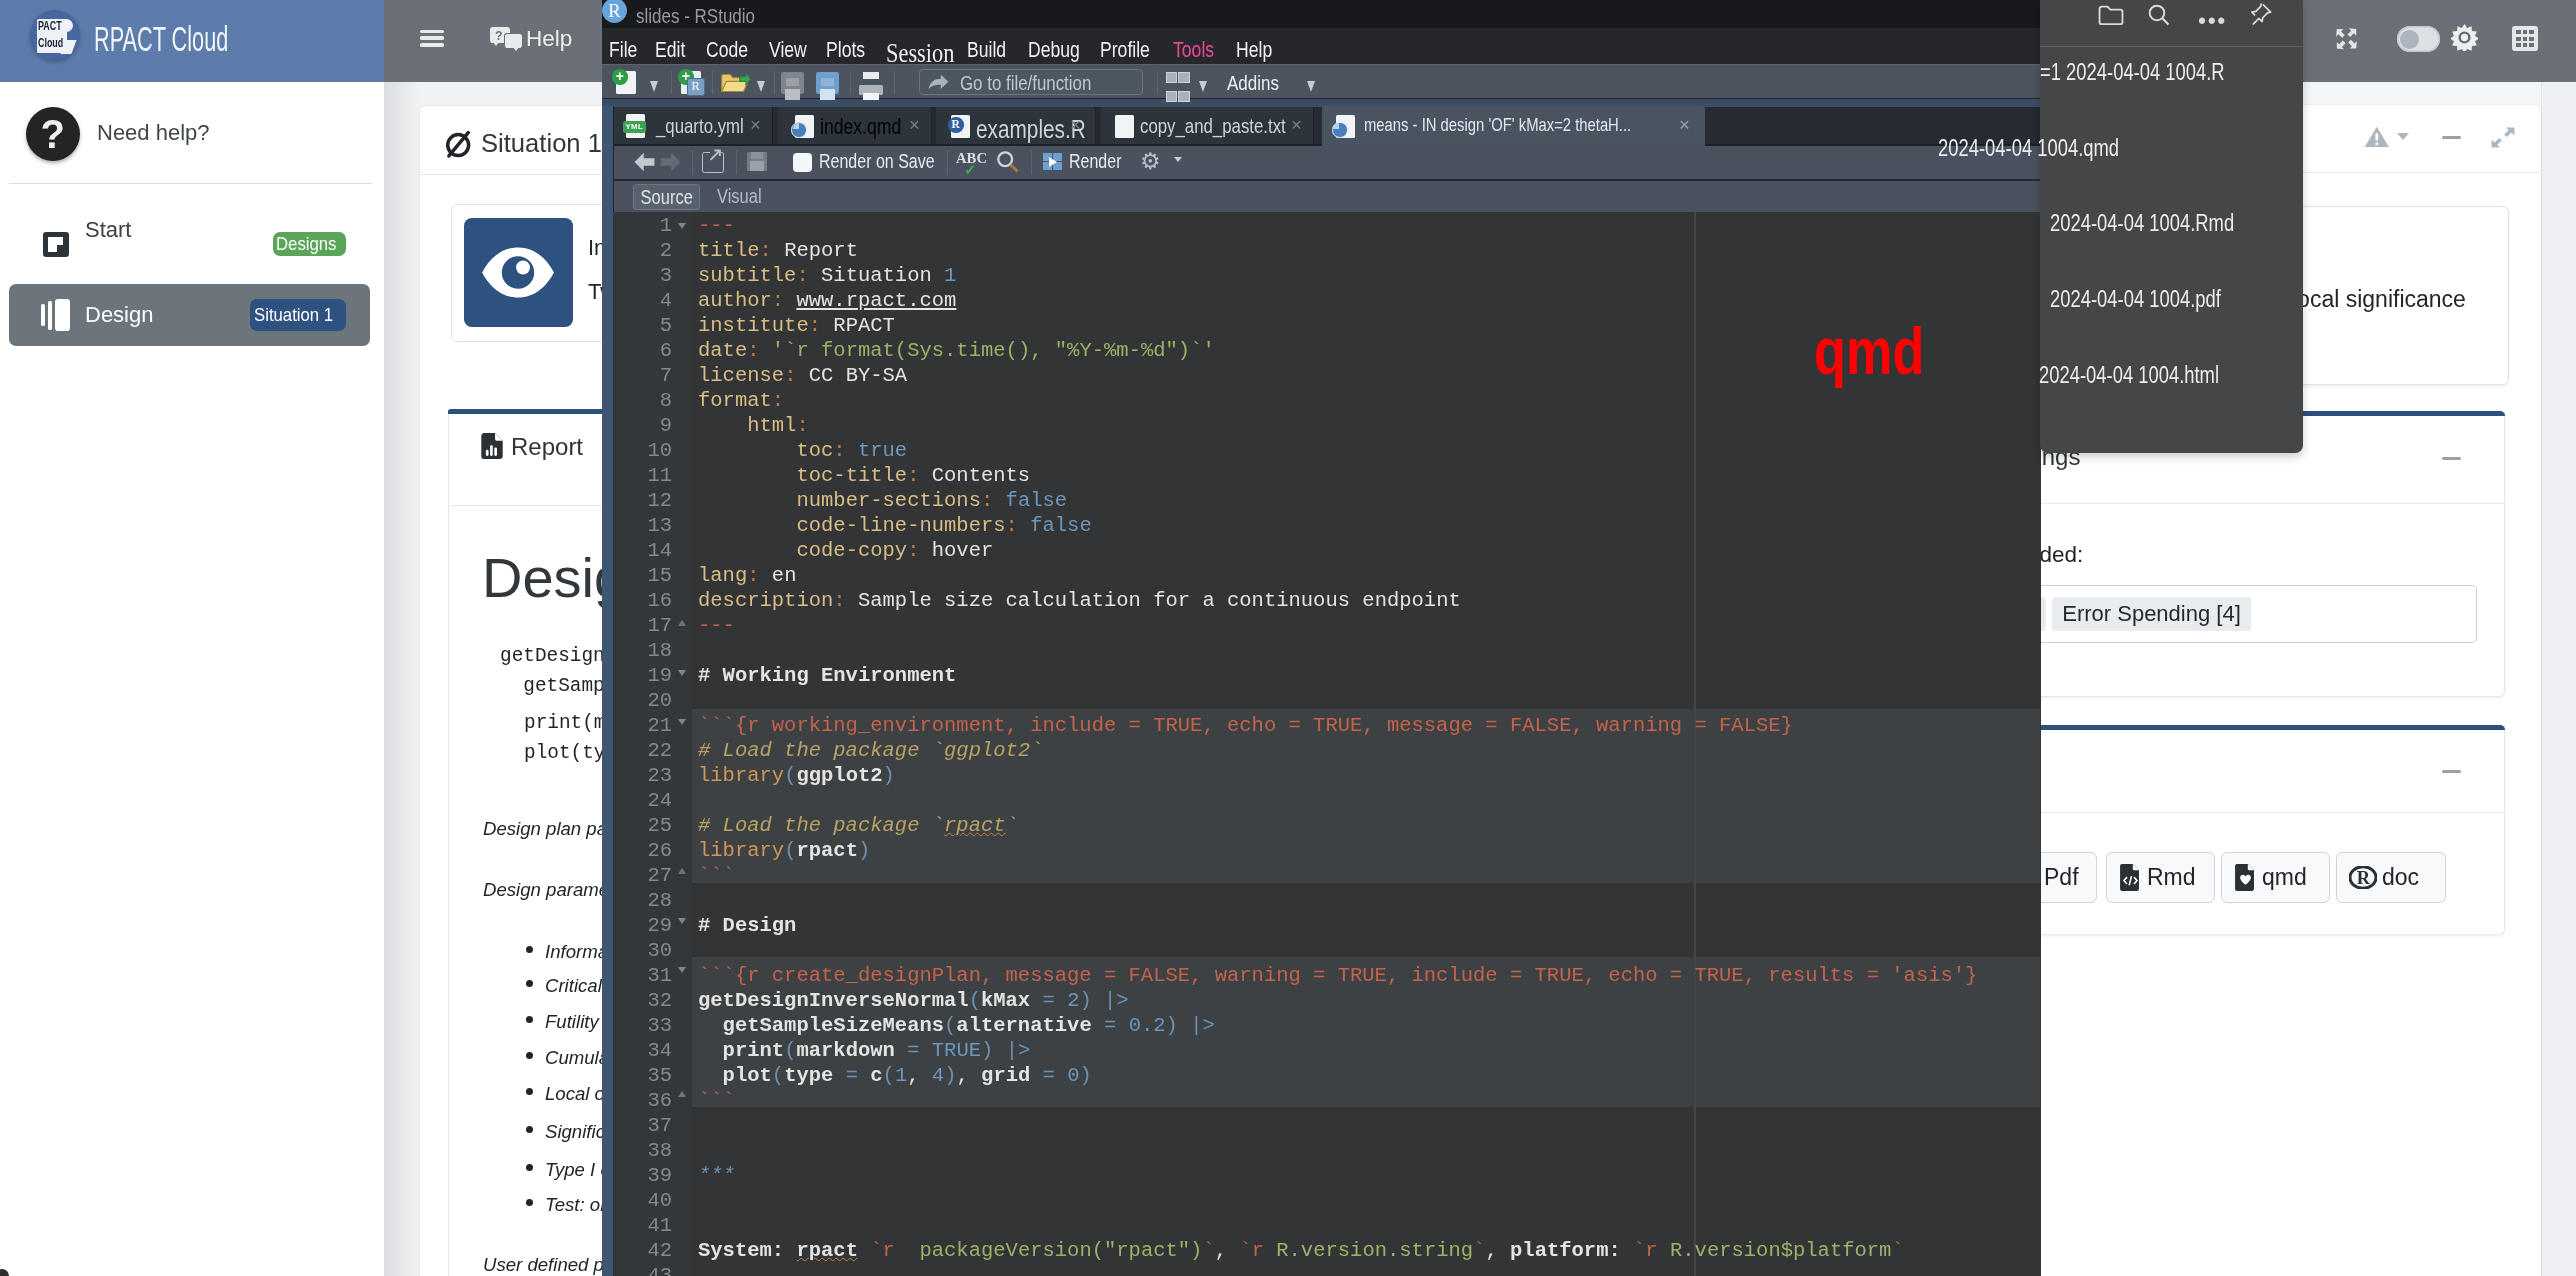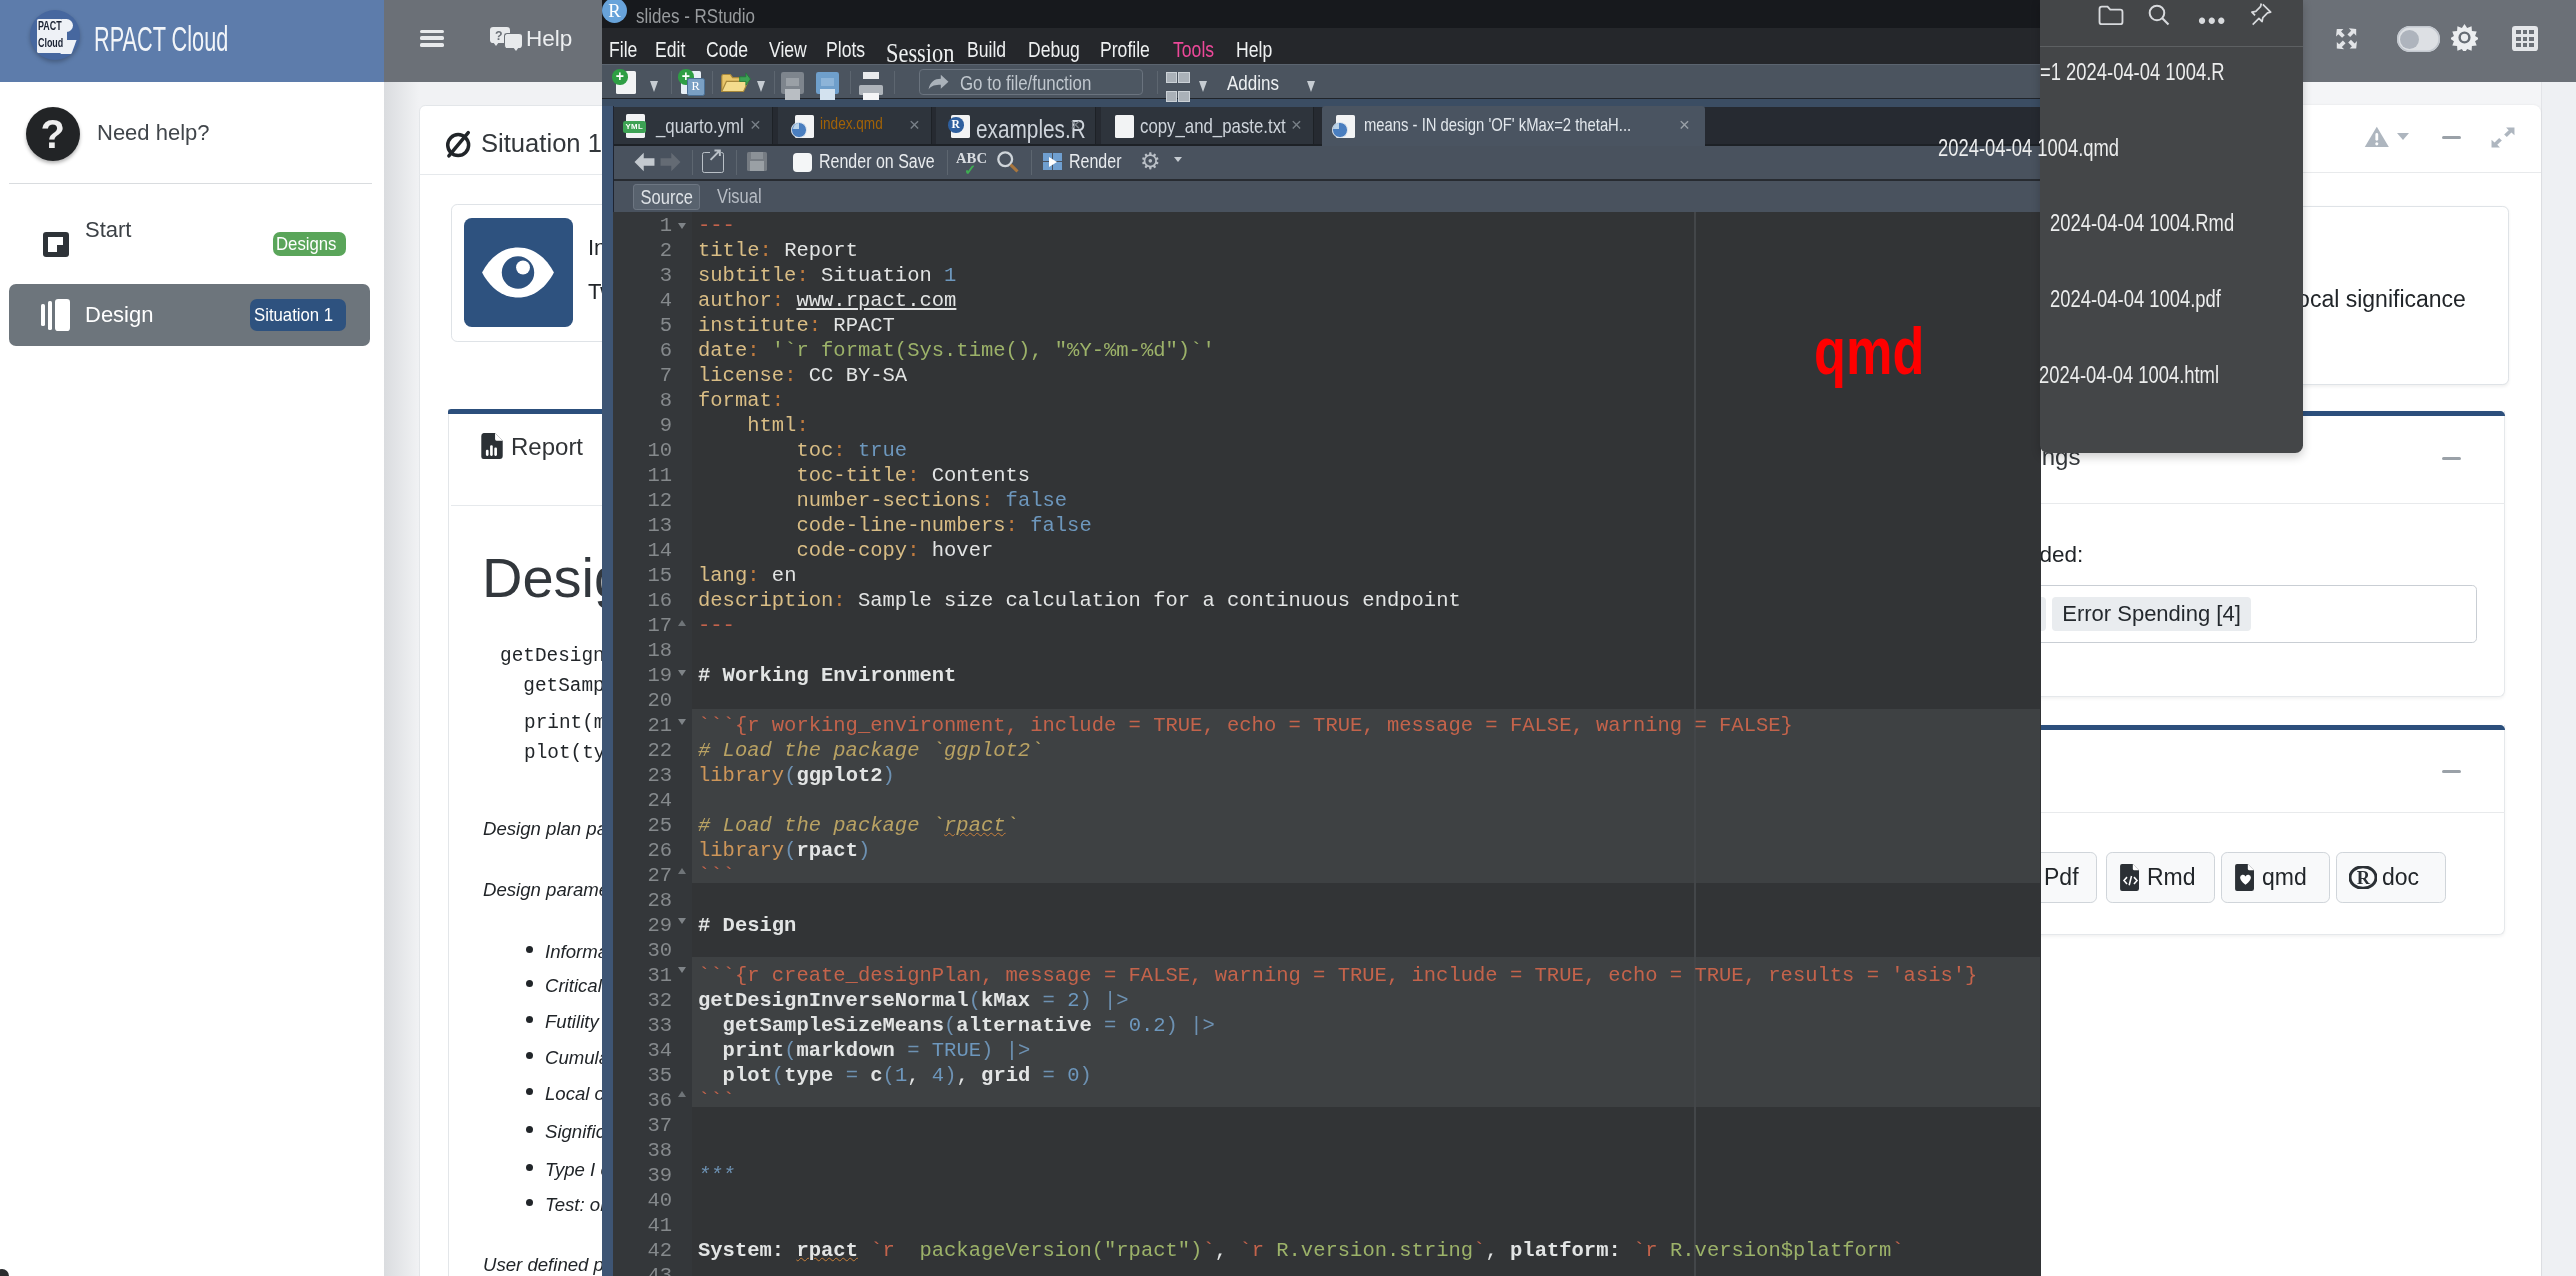--- a/index.html
+++ b/index.html
@@ -308,21 +308,21 @@
 <div class="abs" style="left:1322px;top:106px;width:383px;height:40px;background:#4a5461;border-radius:3.1px 3.1px 0 0;"></div>
 
 <div class="abs" style="left:626px;top:114px;width:18.6px;height:24px;background:#f2f3f4;border-radius:1.6px;"></div>
 <div class="abs" style="left:623px;top:121px;width:22.5px;height:11.6px;background:#3da254;border-radius:2.3px;color:#fff;font-size:7.8px;font-weight:bold;text-align:center;line-height:11.6px;letter-spacing:0.4px;">YML</div>
 <div class="abs" style="left:656px;top:114px;font-size:21px;color:#ced4db;"><span class="sg">_quarto.yml</span></div>
 <div class="abs" style="left:750px;top:114px;font-size:18.6px;color:#798088;">×</div>
 
 <div class="abs" style="left:795px;top:115px;width:18.6px;height:23px;background:#f2f3f4;border-radius:1.6px;"></div>
 <div class="abs" style="left:791px;top:122px;width:15.5px;height:15.5px;border-radius:50%;background:#4a7ebf;border:1.2px solid #e8ecf0;box-sizing:border-box;"></div>
 <div class="abs" style="left:793px;top:123px;width:6.2px;height:6.2px;border-radius:6.2px 0 0 0;background:#b9d2e8;"></div>
-<div class="abs" style="left:820px;top:114px;font-size:17px;color:#a16207;"><span class="sg">index.qmd</span></div>
+<div class="abs" style="left:820px;top:114px;font-size:22px;color:#000000;"><span class="sg">index.qmd</span></div>
 <div class="abs" style="left:909px;top:114px;font-size:18.6px;color:#798088;">×</div>
 
 <div class="abs" style="left:951px;top:115px;width:18.6px;height:23px;background:#f2f3f4;border-radius:1.6px;"></div>
 <div class="abs" style="left:948px;top:117px;width:15.5px;height:15.5px;border-radius:50%;background:#2e5f9e;color:#fff;font-size:11.6px;line-height:15.5px;text-align:center;font-family:'Liberation Serif',serif;font-weight:bold;">R</div>
 <div class="abs" style="left:976px;top:114px;font-size:26px;color:#ced4db;"><span class="sg">examples.R</span></div>
 <div class="abs" style="left:1070px;top:114px;font-size:18.6px;color:#798088;">×</div>
 
 <div class="abs" style="left:1115px;top:115px;width:18.6px;height:23px;background:#f2f3f4;border-radius:1.6px;"></div>
 <div class="abs" style="left:1140px;top:114px;font-size:21px;color:#ced4db;"><span class="sg">copy_and_paste.txt</span></div>
 <div class="abs" style="left:1291px;top:114px;font-size:18.6px;color:#798088;">×</div>

